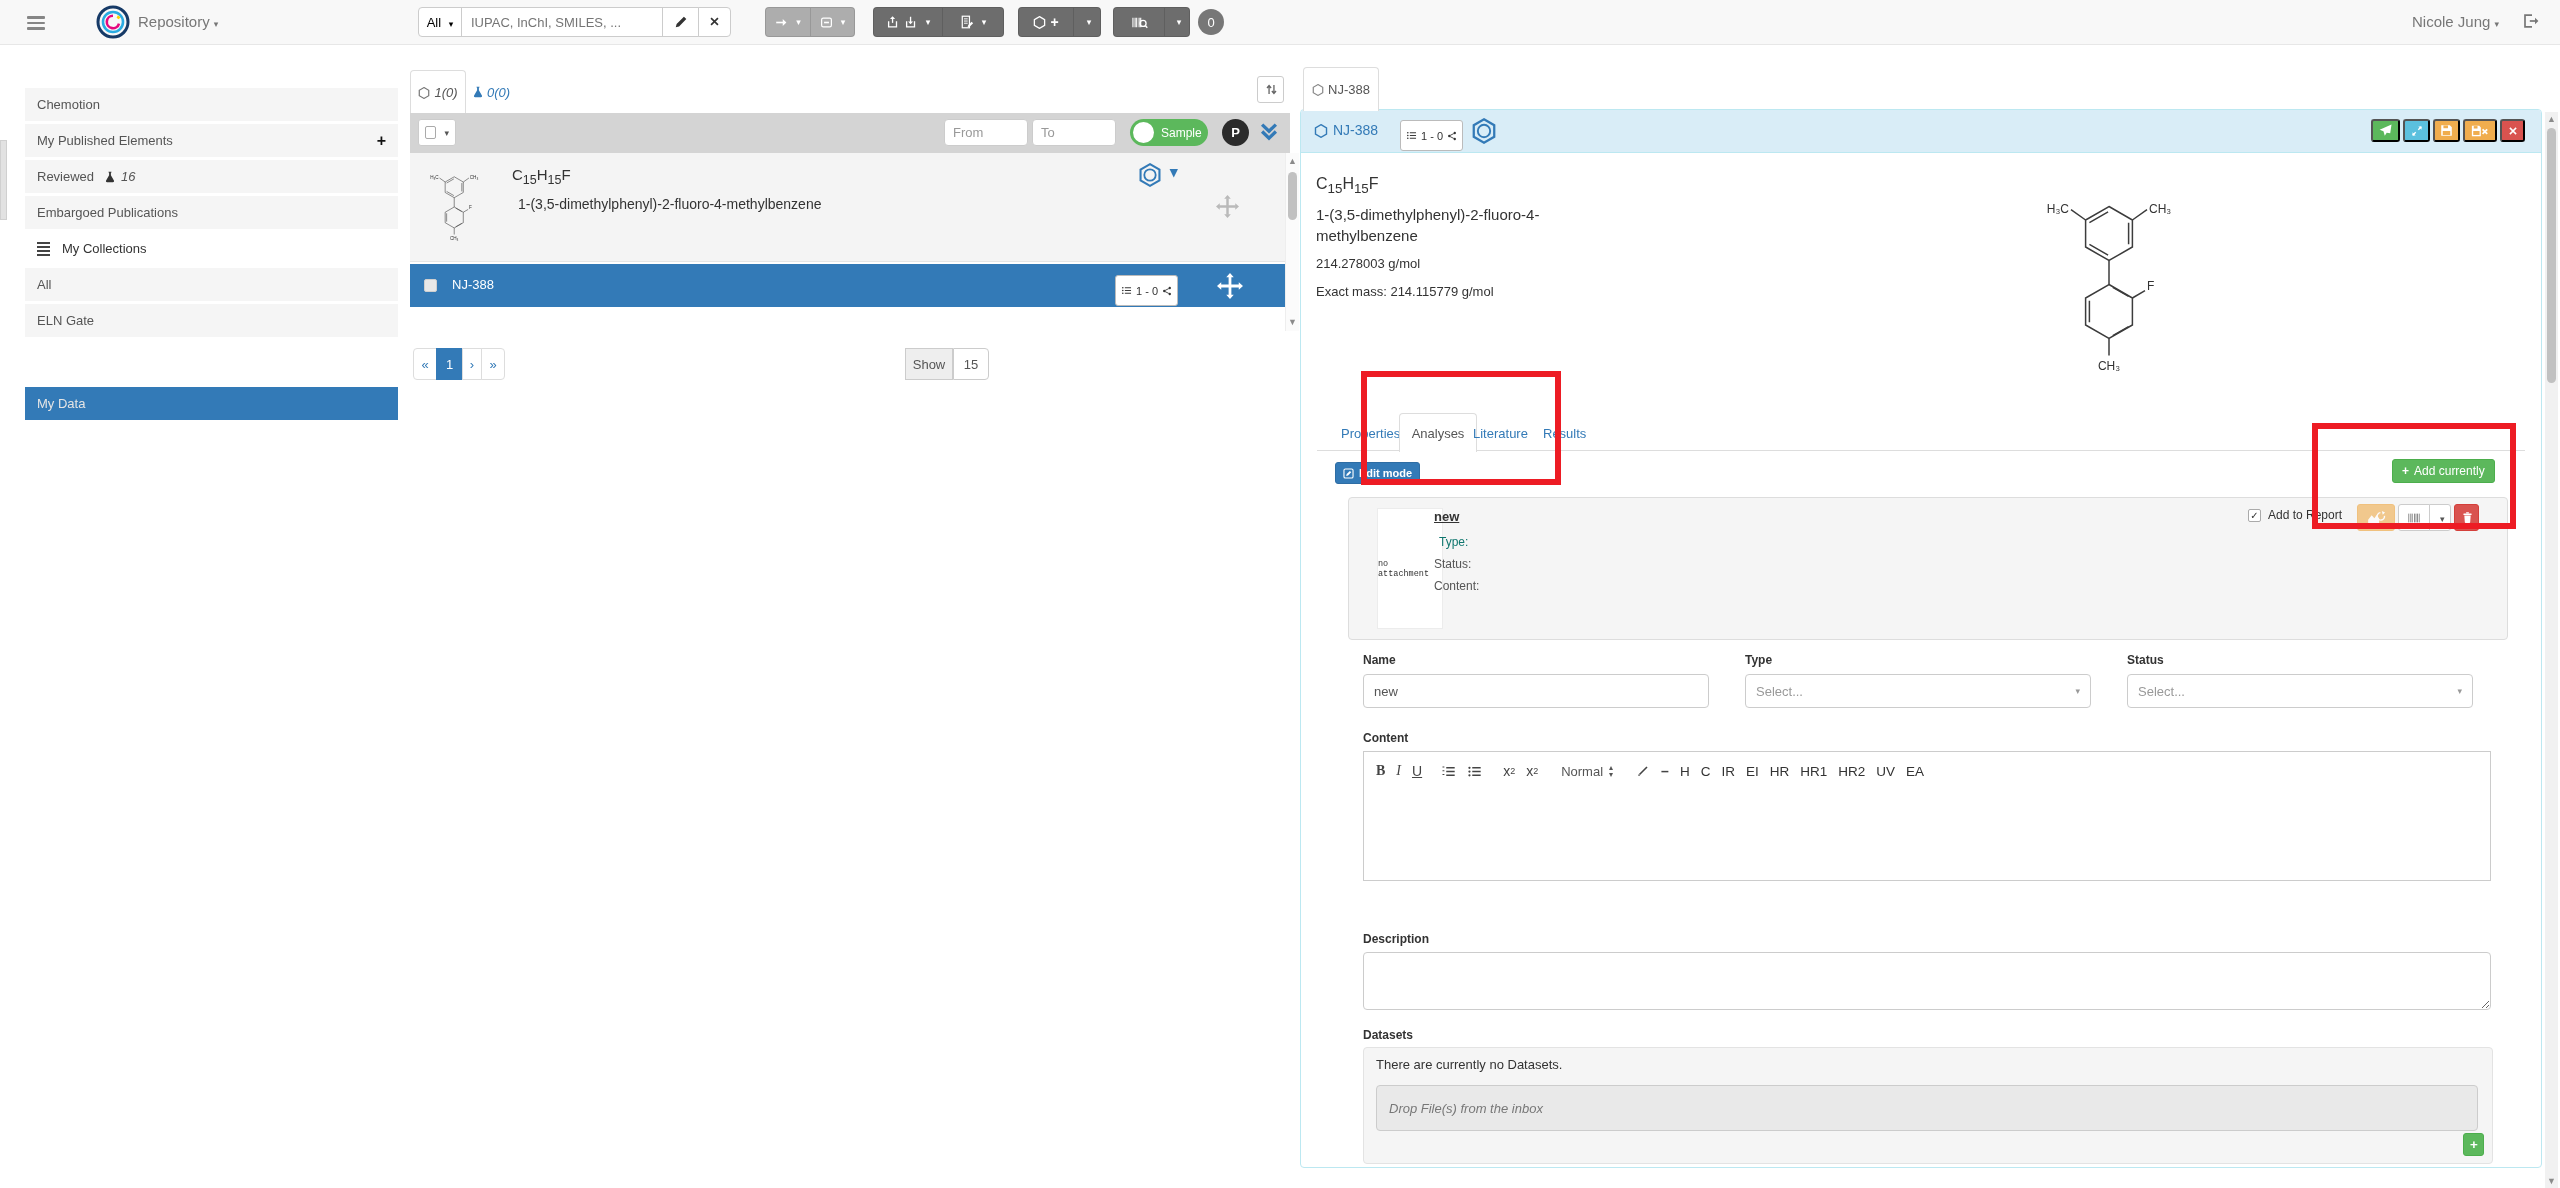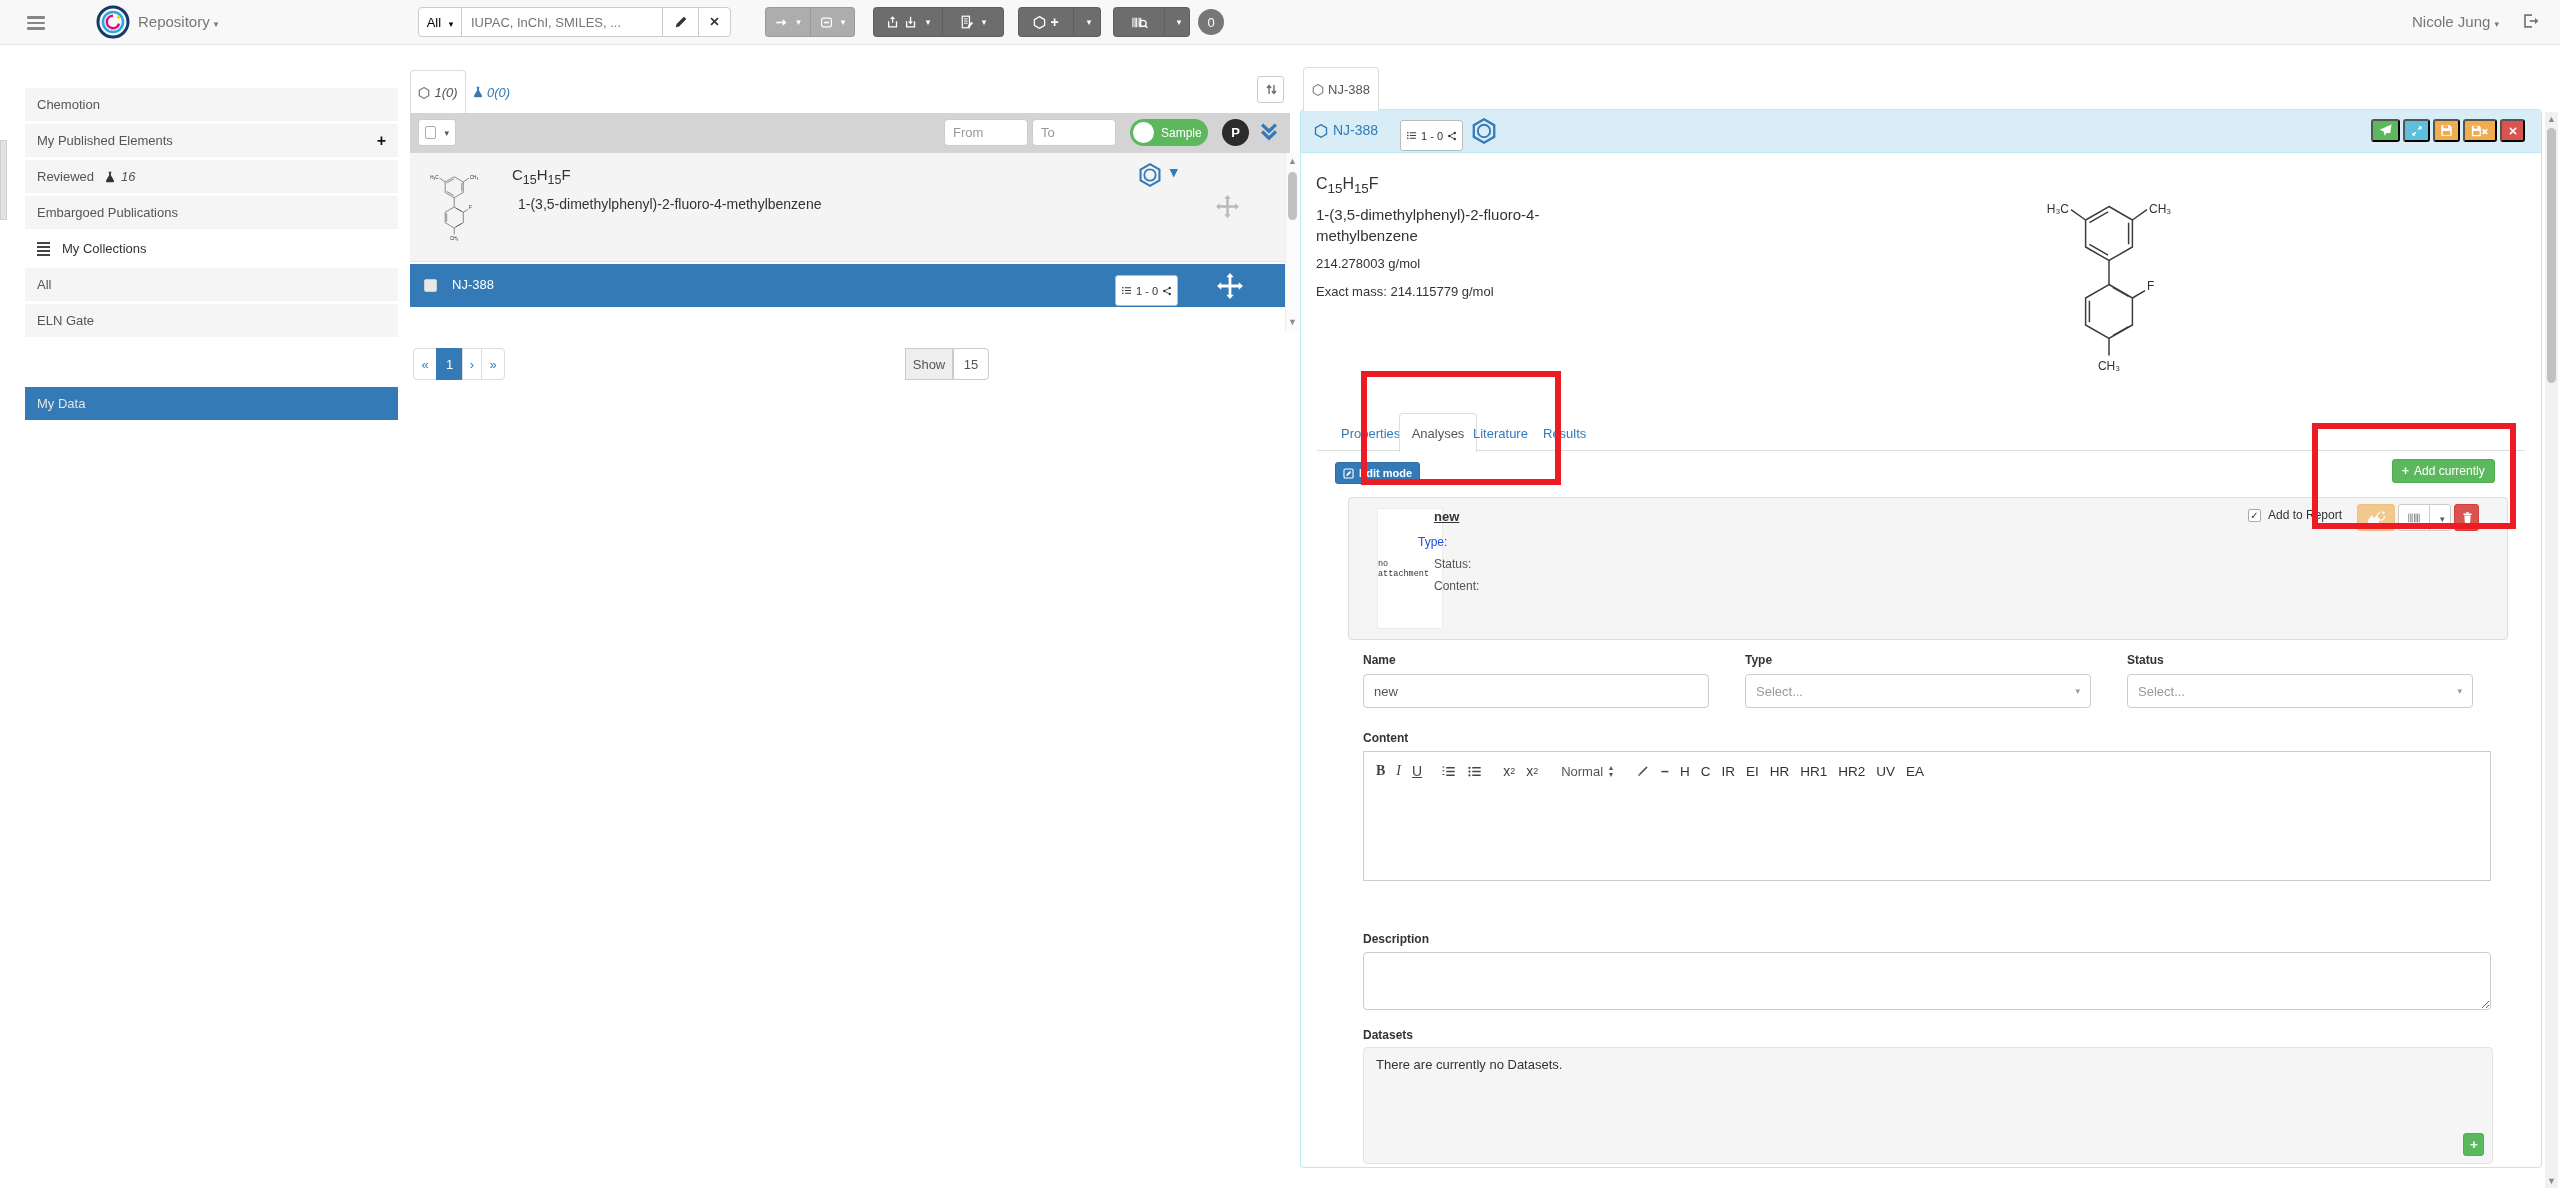--- a/index.html
+++ b/index.html
@@ -494,21 +494,21 @@
     <button class="abs greenb" style="left:1091px;top:349px;height:24px;padding:0 9px;font-size:12px;display:inline-flex;align-items:center;gap:5px;">
       <span style="font-weight:bold;">+</span>
       <span>Add currently</span>
     </button>
 
     <div class="abs gpanel" style="left:47px;top:387px;width:1158px;height:141px;">
       <div class="abs" style="left:13px;top:10px;width:64px;height:119px;background:#fff;border:1px solid #ececec;display:flex;align-items:center;justify-content:center;margin-left:15px;">
         <span style="font-family:'Liberation Mono',monospace;font-size:8.5px;color:#333;">no attachment</span>
       </div>
       <div class="abs" style="left:85px;top:11px;font-size:13px;font-weight:bold;text-decoration:underline;color:#333;">new</div>
-      <div class="abs" style="left:69px;top:37px;font-size:12px;color:#1d4ed8;">Type:</div>
+      <div class="abs" style="left:90px;top:37px;font-size:12px;color:#0f766e;">Type:</div>
       <div class="abs" style="left:85px;top:59px;font-size:12px;color:#555;">Status:</div>
       <div class="abs" style="left:85px;top:81px;font-size:12px;color:#555;">Content:</div>
 
       <span class="abs cbx" style="left:899px;top:11px;display:flex;align-items:center;justify-content:center;font-size:10px;color:#333;">✓</span>
       <span class="abs" style="left:919px;top:10px;font-size:12px;color:#333;">Add to Report</span>
       <button class="abs" style="left:1008px;top:6px;width:38px;height:27px;background:#f0ad4e;opacity:.62;border:1px solid #eea236;border-radius:3px;color:#fff;" class2="ic">
           <svg width="19" height="13" style="margin:auto;display:block;">
             <use href="#chartre"></use>
           </svg>
         </button>
@@ -576,20 +576,23 @@
       <span class="edbtn" style="font-size:13.5px;color:#333;">EA</span>
     </div>
     <div class="abs ed" style="left:62px;top:680px;width:1128px;height:91px;border-top:0;"></div>
 
     <div class="abs lbl" style="left:62px;top:822px;">Description</div>
     <textarea class="abs inp" style="left: 62px; top: 842px; width: 1128px; height: 58px; resize: both;"></textarea>
 
     <div class="abs lbl" style="left:62px;top:918px;">Datasets</div>
     <div class="abs" style="left:62px;top:937px;width:1128px;height:115px;background:#f5f5f5;border:1px solid #e3e3e3;border-radius:4px;">
       <div class="abs" style="left:12px;top:9px;font-size:13px;color:#333;">There are currently no Datasets.</div>
+      <div class="abs" style="left:12px;top:37px;width:1102px;height:46px;background:#e9e9e9;border:1px solid #ccc;border-radius:4px;display:flex;align-items:center;padding:0 12px;box-sizing:border-box;">
+        <span class="it" style="font-size:13px;color:#777;">Drop File(s) from the inbox</span>
+      </div>
       <button class="abs greenb" style="right:8px;bottom:7px;width:21px;height:23px;font-weight:bold;"><span>+</span></button>
     </div>
   </div>
 
   <div class="abs sb" style="left:2545px;top:112px;width:13px;height:1076px;">
     <div class="arr" style="margin-top:3px;">▲</div>
     <div class="sbthumb" style="width:9px;height:255px;margin:4px auto 0;"></div>
     <div class="arr abs" style="left:0;right:0;bottom:2px;">▼</div>
   </div>
 

